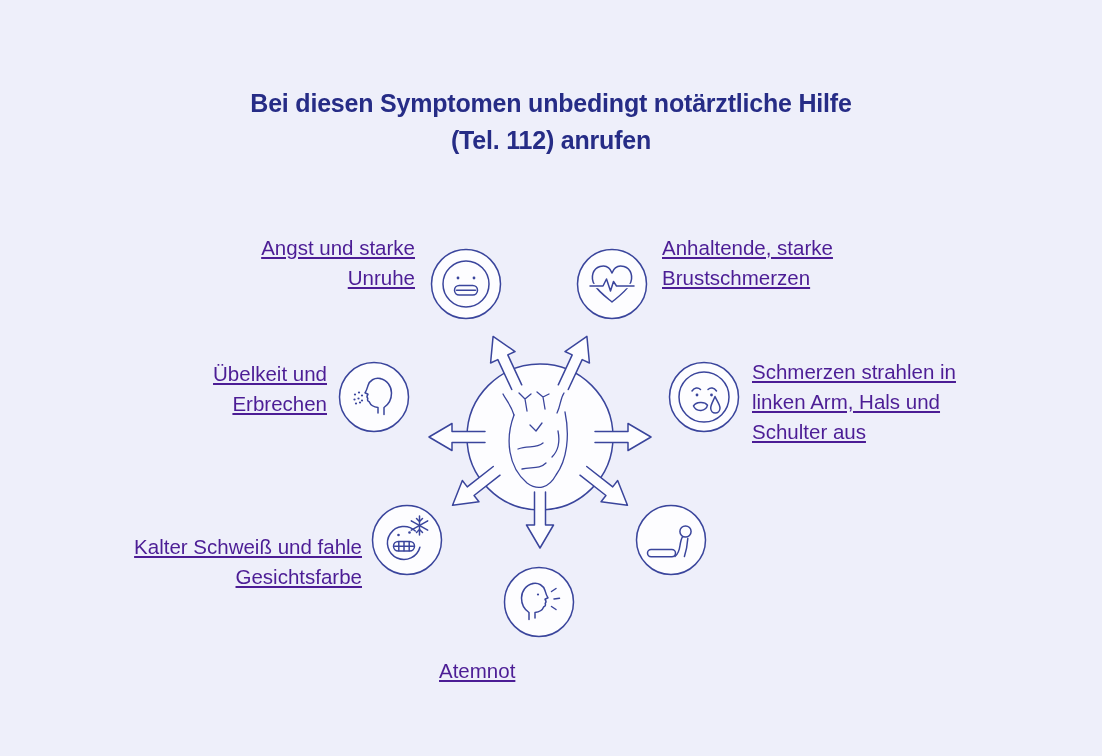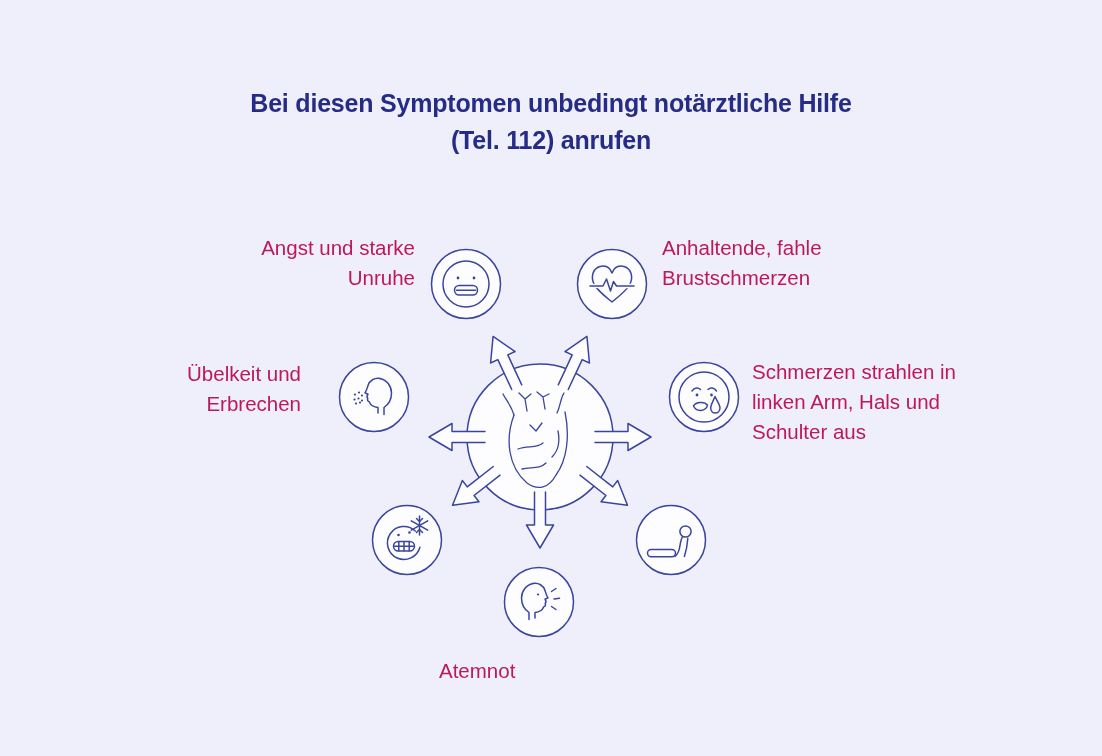--- a/index.html
+++ b/index.html
@@ -22,24 +22,25 @@
     text-align:center;
     color:#262c86;
     font-size:25px;
     font-weight:bold;
     line-height:37px;
     white-space:pre-line;
     letter-spacing:-0.2px;
   }
   .label{
     position:absolute;
-    color:#be185d;
+    color:#4c1d95;
     font-size:20.5px;
     line-height:30px;
     white-space:pre-line;
+    text-decoration:underline;
   }
   .label.right{ text-align:right; }
   .label.center{ }
   .icon{ position:absolute; }
   svg .stroke{
     fill:none;
     stroke:#3a459c;
     stroke-width:1.5;
     stroke-linecap:round;
     stroke-linejoin:round;
@@ -97,21 +98,21 @@
 Unruhe</div>
   <svg class="icon" style="left:430px;top:248px;" width="72" height="72" viewBox="0 0 72 72">
     <circle class="stroke fillwhite" cx="36" cy="36" r="34.5"></circle>
     <circle class="stroke" cx="36" cy="36" r="23"></circle>
     <circle fill="#3a459c" cx="28" cy="30" r="1.4"></circle>
     <circle fill="#3a459c" cx="44" cy="30" r="1.4"></circle>
     <rect class="stroke" x="24.5" y="37.5" width="23" height="9.5" rx="4.7"></rect>
     <line class="stroke" x1="26.5" y1="42.2" x2="45.5" y2="42.2"></line>
   </svg>
 
-  <div class="label" style="left:662px;top:233px;">Anhaltende, fahle
+  <div class="label" style="left:662px;top:233px;">Anhaltende, starke
 Brustschmerzen</div>
   <svg class="icon" style="left:576px;top:248px;" width="72" height="72" viewBox="0 0 72 72">
     <circle class="stroke fillwhite" cx="36" cy="36" r="34.5"></circle>
     <path class="stroke" d="M 36,54 C 30,49 22,43 18.5,37 C 14,29 17,20.5 24,18.5 C 29.5,17 34,19.5 36,25 C 38,19.5 42.5,17 48,18.5 C 55,20.5 58,29 53.5,37 C 50,43 42,49 36,54 Z"></path>
     <rect fill="#fdfdff" x="17" y="35.8" width="38" height="4.4"></rect>
     <path class="stroke" d="M 14,38 L 27,38 L 30.5,31 L 34.5,43 L 37.5,33.5 L 40.5,38 L 58,38"></path>
   </svg>
 
   <div class="label" style="left:752px;top:357px;">Schmerzen strahlen in
 linken Arm, Hals und
@@ -139,40 +140,42 @@
   <svg class="icon" style="left:503px;top:566px;" width="72" height="72" viewBox="0 0 72 72">
     <circle class="stroke fillwhite" cx="36" cy="36" r="34.5"></circle>
     <path class="stroke" d="M 30,17.5 C 23,19 18.5,25 18.5,32 C 18.5,38.5 21.5,43.5 26,46.5 L 26,53.5"></path>
     <path class="stroke" d="M 30,17.5 C 35.5,16.5 40.5,19.5 42,24.5 C 42.8,27.3 43.2,29 45,31.8 L 42,33.2 C 43.2,34.7 43.2,36.3 42.2,37.4 C 42.8,38.8 42.4,40.2 40.8,40.8 C 39.5,44 36,46.2 32,46.4 L 32,52"></path>
     <circle fill="#3a459c" cx="35" cy="28.5" r="1.1"></circle>
     <line class="stroke" x1="48.5" y1="25.5" x2="53" y2="22.5"></line>
     <line class="stroke" x1="51" y1="33" x2="56.5" y2="32.3"></line>
     <line class="stroke" x1="48.5" y1="40.5" x2="53" y2="43.5"></line>
   </svg>
 
+  <div class="label right" style="right:740px;top:532px;">Kalter Schweiß und fahle
+Gesichtsfarbe</div>
   <svg class="icon" style="left:371px;top:504px;" width="72" height="72" viewBox="0 0 72 72">
     <circle class="stroke fillwhite" cx="36" cy="36" r="34.5"></circle>
     <path class="stroke" d="M 44.3,27 A 16.5 16.5 0 1 0 48.9,43.3"></path>
     <circle fill="#3a459c" cx="27.5" cy="31" r="1.3"></circle>
     <circle fill="#3a459c" cx="38.5" cy="28.5" r="1.3"></circle>
     <rect class="stroke" x="22.5" y="37.5" width="21" height="9.5" rx="4.7"></rect>
     <line class="stroke" x1="27.8" y1="37.7" x2="27.8" y2="46.8"></line>
     <line class="stroke" x1="33" y1="37.7" x2="33" y2="46.8"></line>
     <line class="stroke" x1="38.2" y1="37.7" x2="38.2" y2="46.8"></line>
     <line class="stroke" x1="23.5" y1="42.2" x2="42.5" y2="42.2"></line>
     <g class="stroke">
       <line x1="48.5" y1="12" x2="48.5" y2="31"></line>
       <line x1="40.3" y1="16.8" x2="56.7" y2="26.2"></line>
       <line x1="56.7" y1="16.8" x2="40.3" y2="26.2"></line>
       <path d="M 45.5,14.5 L 48.5,17.5 L 51.5,14.5"></path>
       <path d="M 45.5,28.5 L 48.5,25.5 L 51.5,28.5"></path>
     </g>
   </svg>
 
-  <div class="label right" style="right:801px;top:359px;">Übelkeit und
+  <div class="label right" style="right:775px;top:359px;">Übelkeit und
 Erbrechen</div>
   <svg class="icon" style="left:338px;top:361px;" width="72" height="72" viewBox="0 0 72 72">
     <circle class="stroke fillwhite" cx="36" cy="36" r="34.5"></circle>
     <path class="stroke" d="M 42,17.5 C 49,19 53.5,25 53.5,32 C 53.5,38.5 50.5,43.5 46,46.5 L 46,53.5"></path>
     <path class="stroke" d="M 42,17.5 C 36.5,16.5 31.5,19.5 30,24.5 C 29.2,27.3 28.8,29 27,31.8 L 30,33.2 C 28.8,34.7 28.8,36.3 29.8,37.4 C 29.2,38.8 29.6,40.2 31.2,40.8 C 32.5,44 36,46.2 40,46.4 L 40,52"></path>
     <g fill="#3a459c">
       <circle cx="17" cy="33.5" r="1.1"></circle>
       <circle cx="21" cy="31.5" r="1.1"></circle>
       <circle cx="24" cy="34.5" r="1.1"></circle>
       <circle cx="16.5" cy="38.5" r="1.1"></circle>

